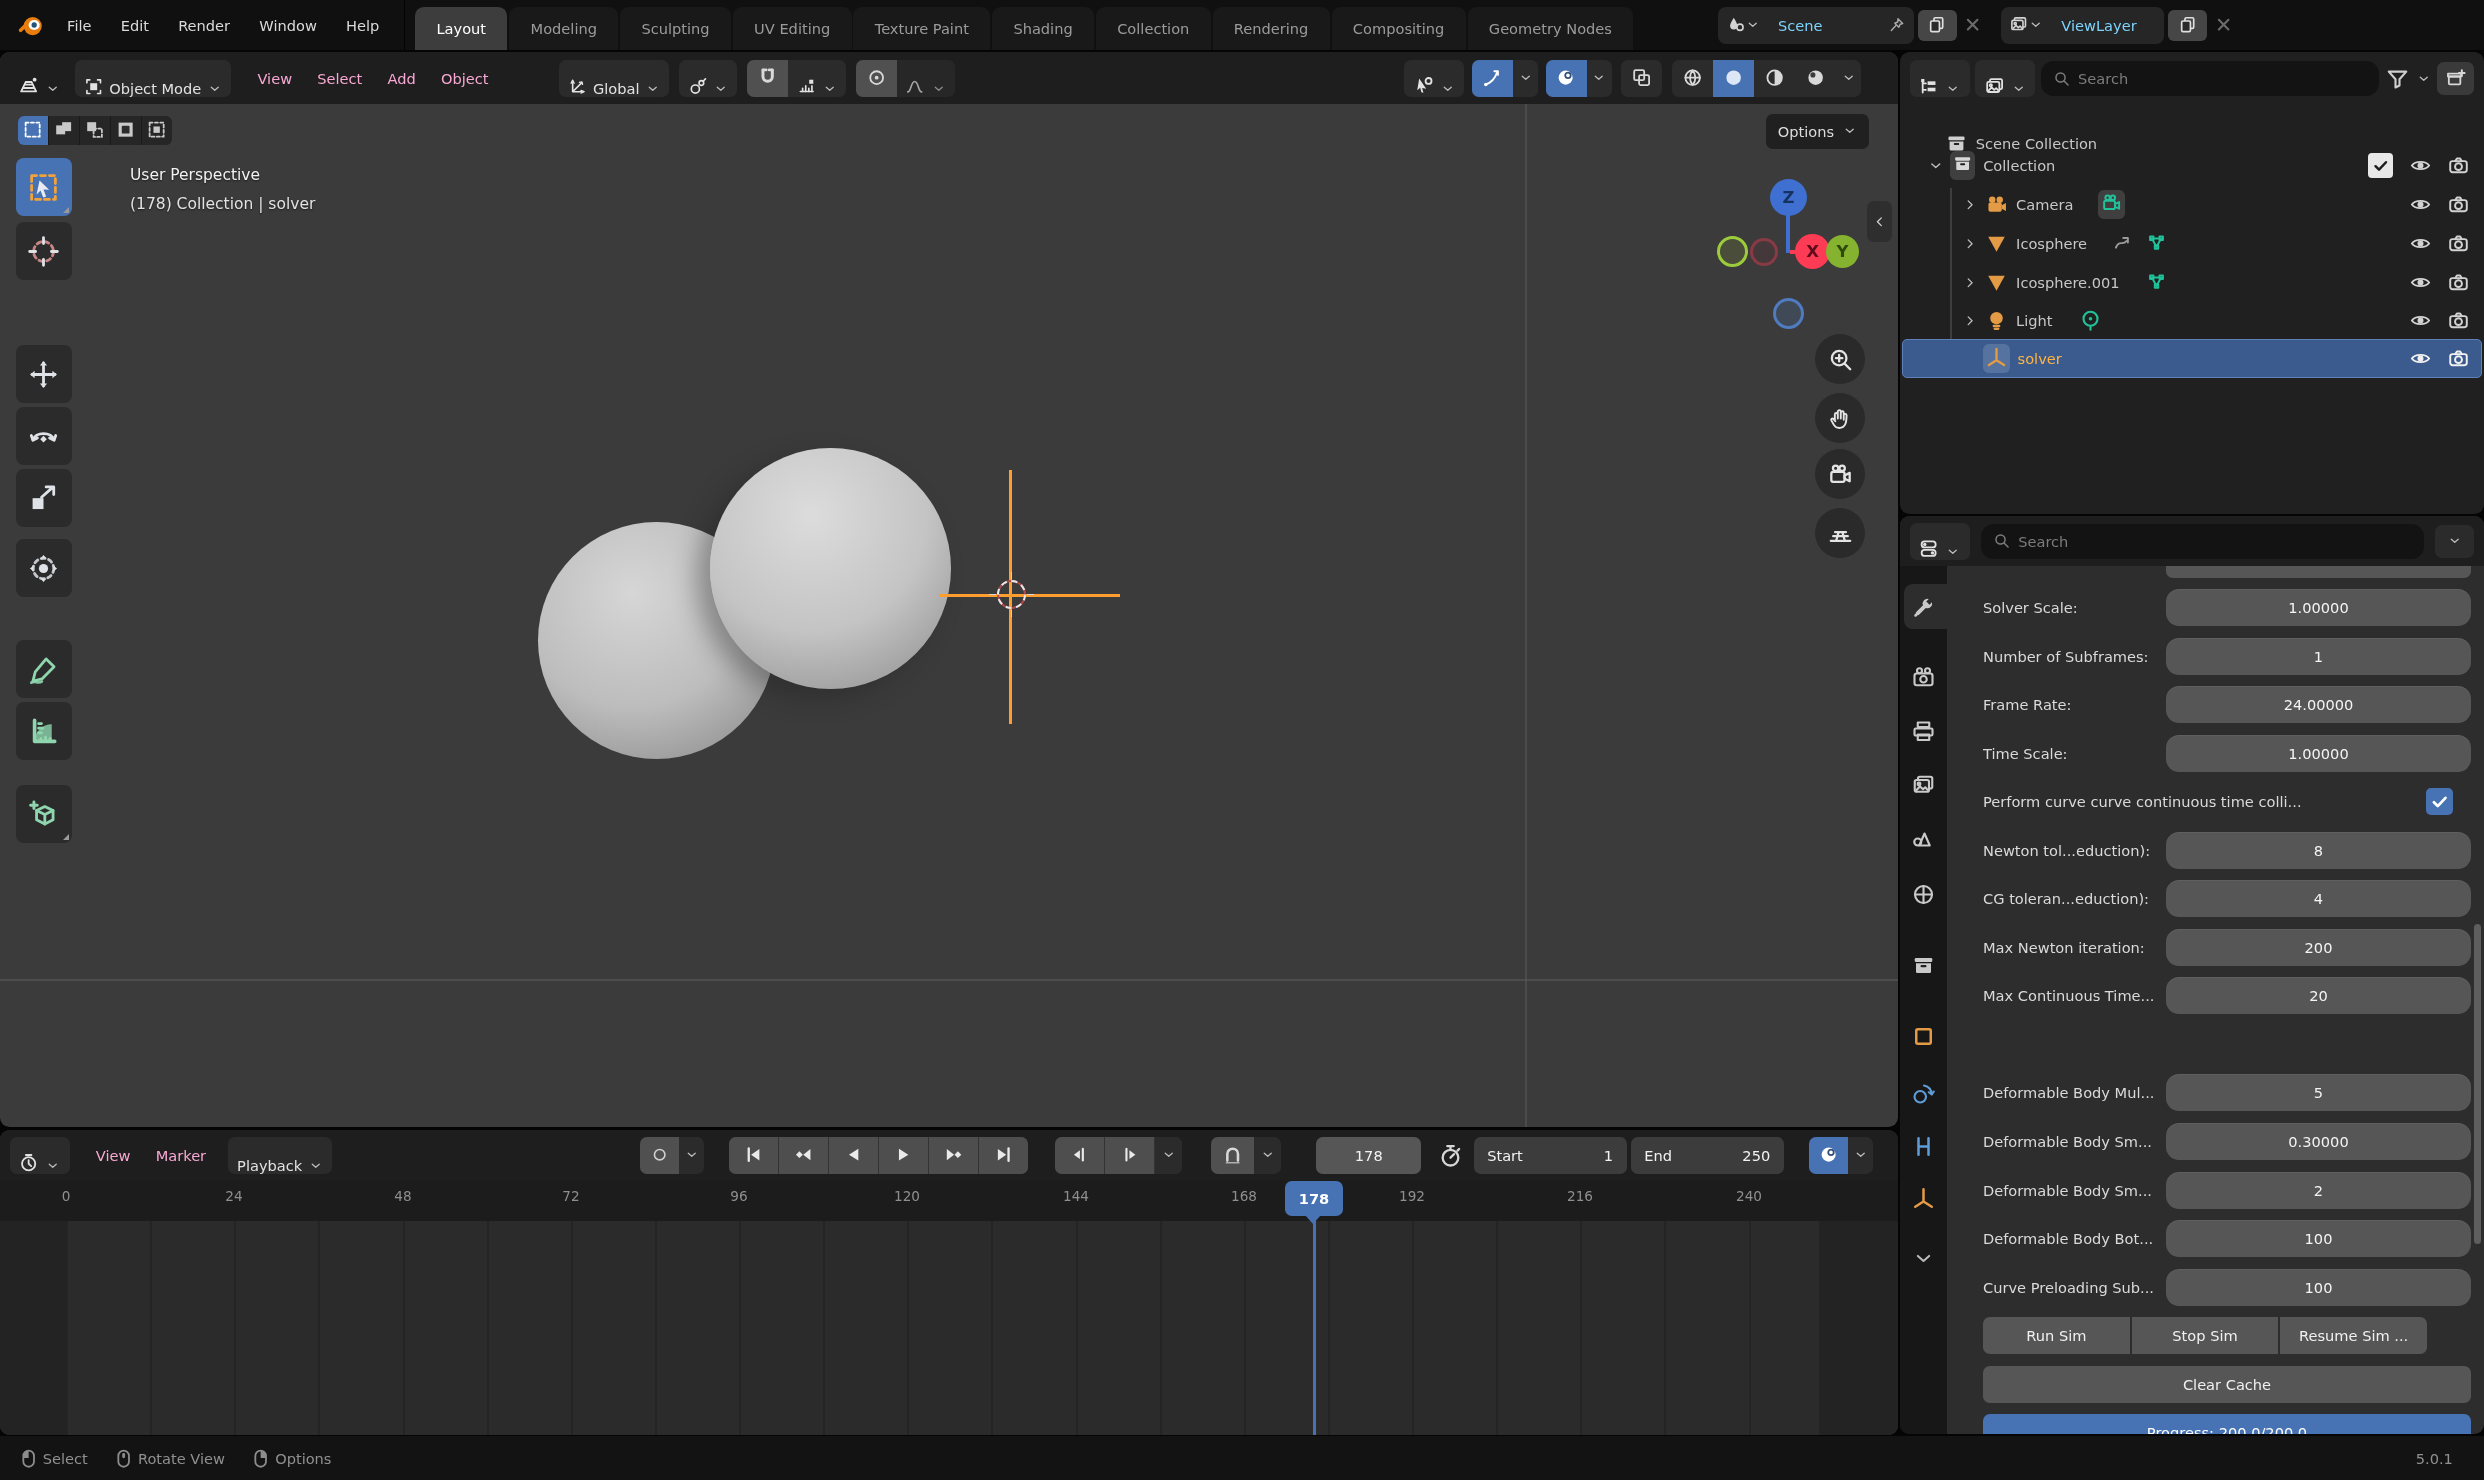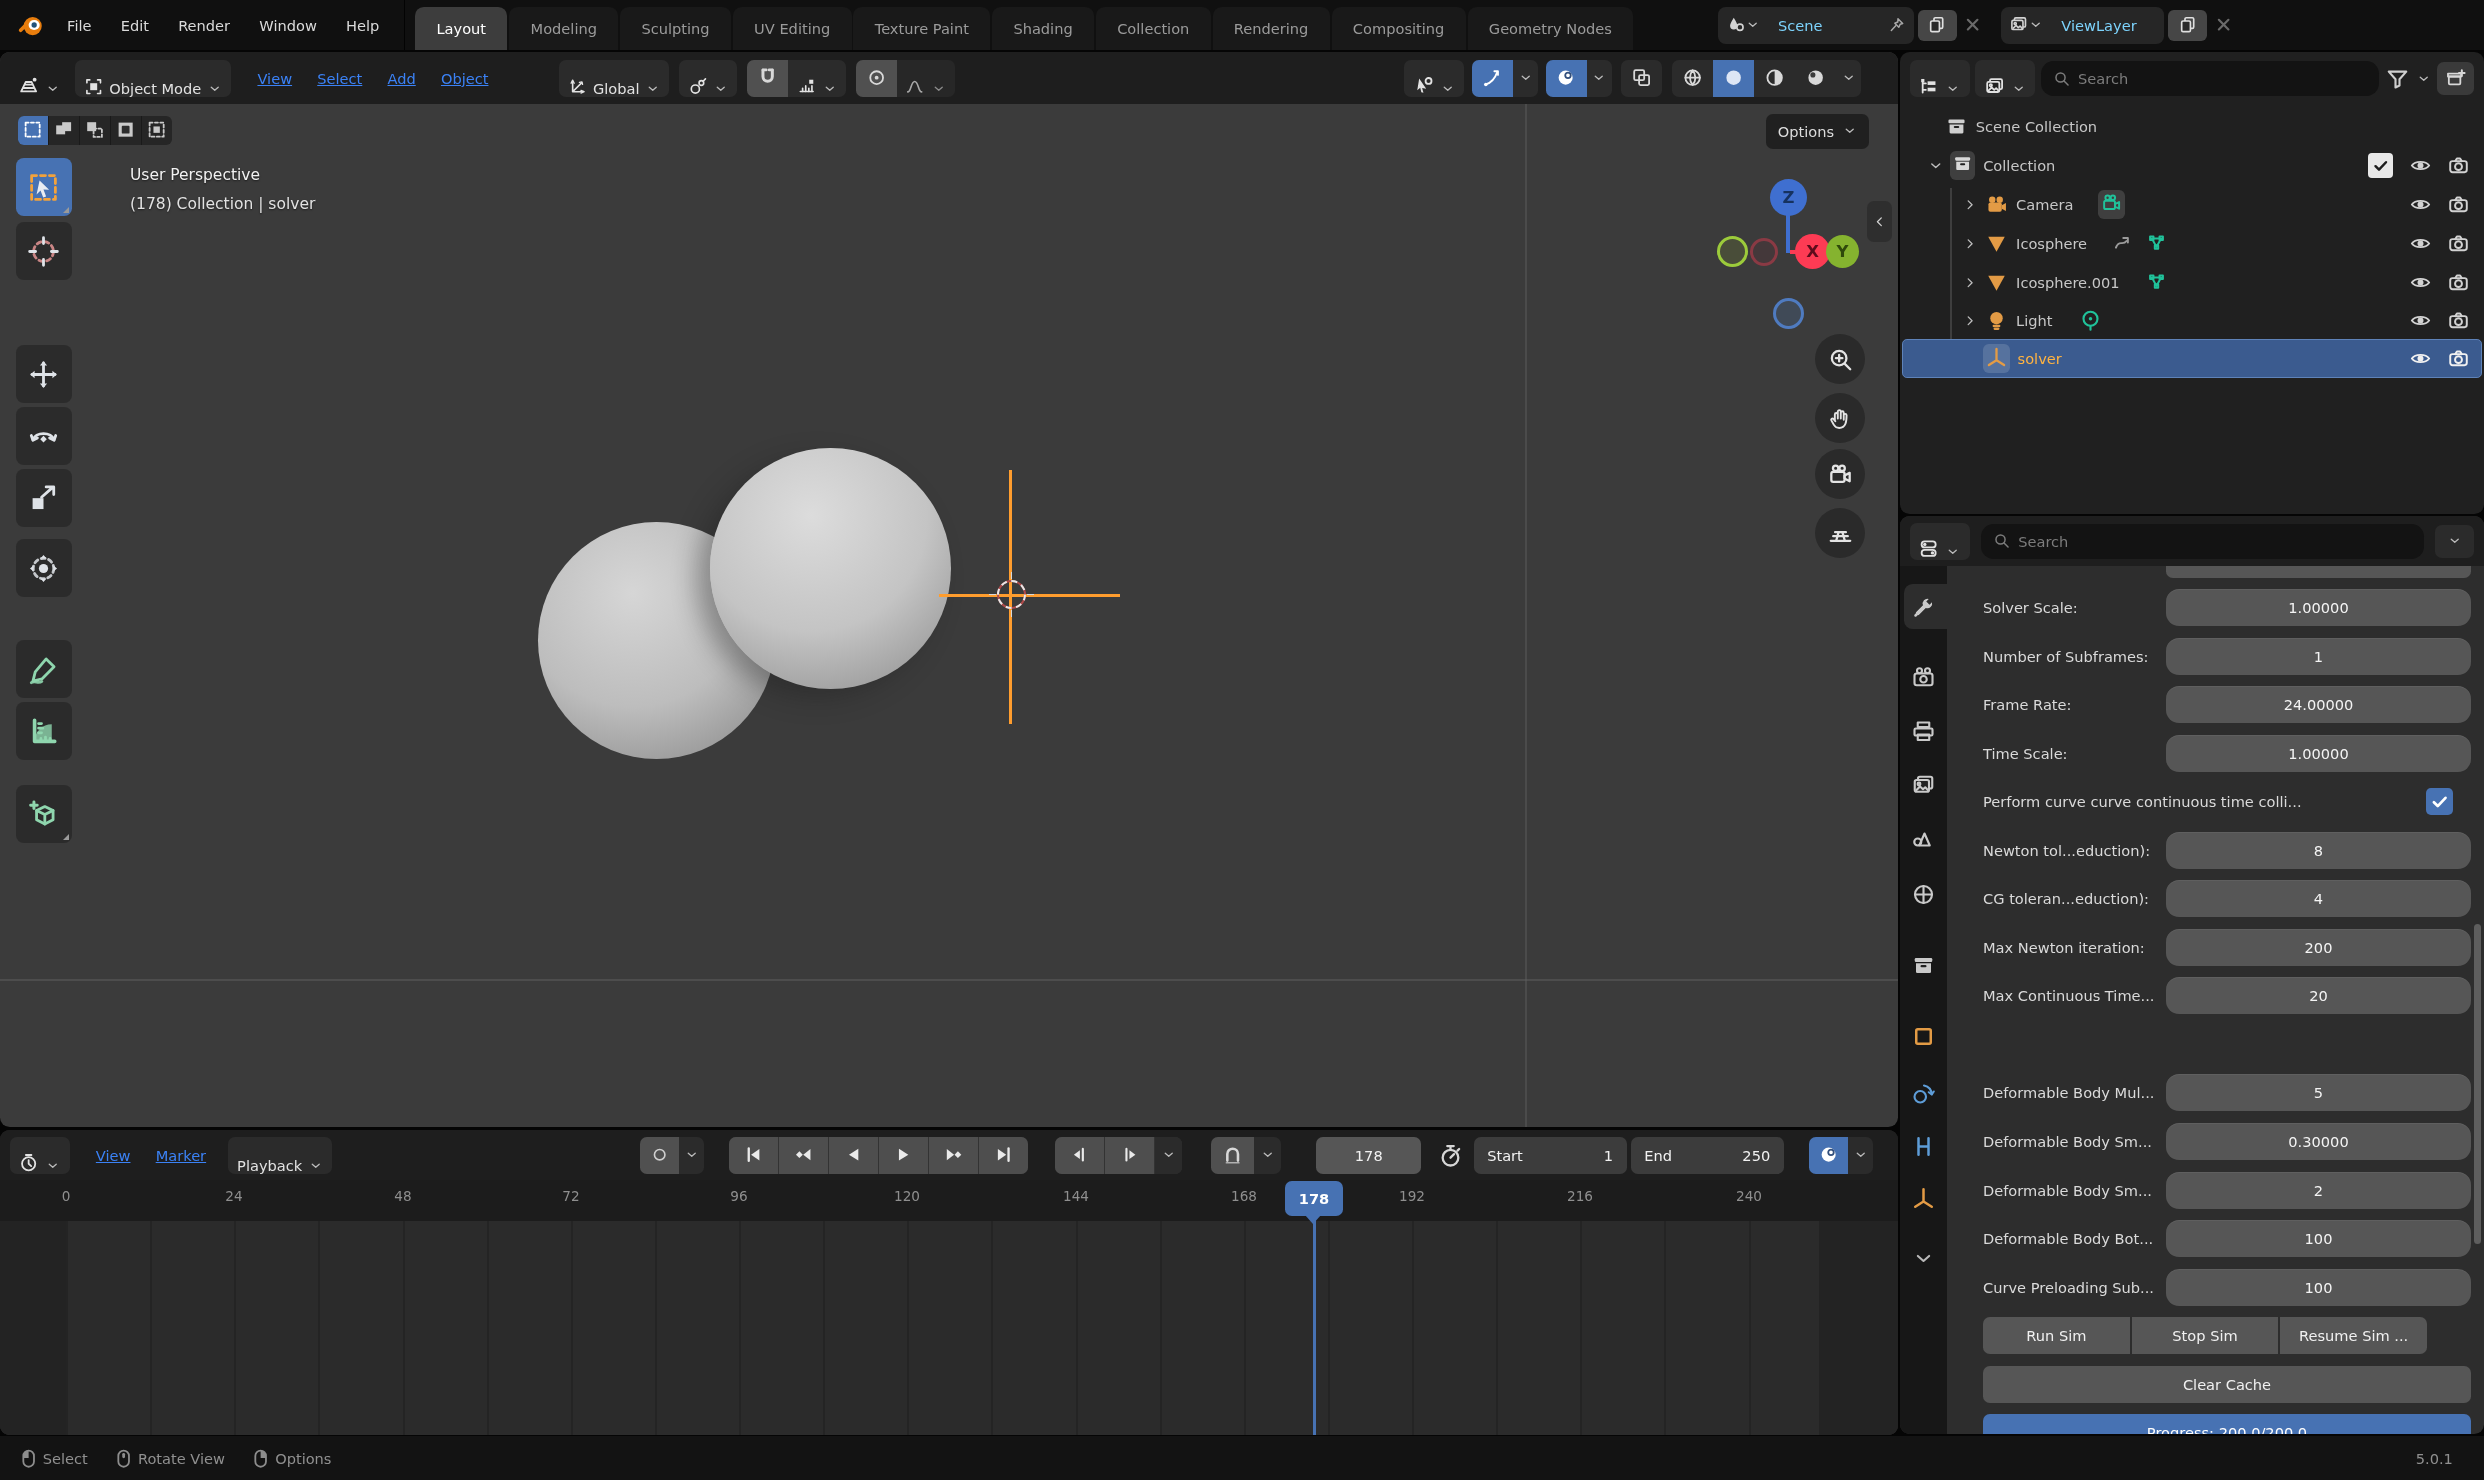--- a/index.html
+++ b/index.html
@@ -20,21 +20,21 @@
   .tab.active{background:#3d3d3d;color:#ffffff;}
   .idblock{background:#262626;border-radius:7.8px;height:37px;display:flex;align-items:center;overflow:hidden;}
   .idblock .seg{display:flex;align-items:center;padding:0 7.8px;height:100%;}
   .idblock .name{padding:0 9.7px;min-width:93px;color:#7dd3fc;}
   .sq-btn{background:#464646;border-radius:5.8px;width:39px;height:31px;display:flex;align-items:center;justify-content:center;margin-left:3.9px;}
   .dim{opacity:.45;}
   
   #vp{left:0;top:52px;width:1898px;height:1075px;background:#3b3b3b;border-radius:9.7px;overflow:hidden;}
   #vp-header{position:absolute;left:0;top:0;width:100%;height:52px;background:#1e1e1e;display:flex;align-items:center;padding:0 0 0 9.7px;box-sizing:border-box;}
   .hbtn{background:#2b2b2b;border-radius:6.8px;height:37px;display:inline-flex;align-items:flex-end;gap:5.8px;padding:0 8.7px;color:#e2e2e2;}
-  .hmenu{padding:0 12.6px;color:#3b82f6;text-decoration:underline;}
+  .hmenu{padding:0 12.6px;color:#f9a8d4;}
   .toggle{width:41px;height:37px;border-radius:6.8px;background:#2b2b2b;display:flex;align-items:center;justify-content:center;}
   .toggle.pressed{background:#505050;}
   .toggle.blue{background:#4772b3;color:#fff;}
   .grp{display:flex;border-radius:6.8px;overflow:hidden;}
   .grp>*{border-radius:0;}
   #vp-body{position:absolute;left:0;top:52px;right:0;bottom:0;}
   .gridv{position:absolute;top:0;bottom:0;width:1.9px;background:rgba(90,90,90,.55);}
   .gridh{position:absolute;left:0;right:0;height:1.9px;background:rgba(95,95,95,.5);}
   .sphere{position:absolute;border-radius:50%;}
   #sphereL{left:538px;top:418px;width:237px;height:237px;
@@ -684,21 +684,21 @@
               <path d="M3.6 8h10.8v6.4a1 1 0 0 1-1 1H4.6a1 1 0 0 1-1-1z"></path>
               <path d="M2.8 5.2h12.4V8H2.8z"></path>
               <path d="M15.8 2.2v5.2M13.2 4.8h5.2" stroke-width="1.9"></path>
             </svg>
           </i>
         </span>
     </div>
 
     <div class="treeline" style="left:50px;top:136px;height:190px;"></div>
 
-    <div class="ol-row" style="top:55px;">
+    <div class="ol-row" style="top:72px;">
       <i class="ic" style="width:23px;height:23px;margin-left:45px;color:#cfcfcf;">
           <svg viewBox="0 0 20 20" fill="none" stroke="currentColor" stroke-width="1.7" stroke-linecap="round" stroke-linejoin="round">
             <rect x="3" y="4" width="14" height="3.2" rx="1" fill="currentColor" stroke="none"></rect>
             <path d="M4 8.2h12v6.8a1 1 0 0 1-1 1H5a1 1 0 0 1-1-1z" fill="currentColor" stroke="none"></path>
             <rect x="7.6" y="9.6" width="4.8" height="1.8" rx=".9" fill="#202020" stroke="none"></rect>
           </svg>
         </i>
       <span class="lab">Scene Collection</span>
     </div>
 

